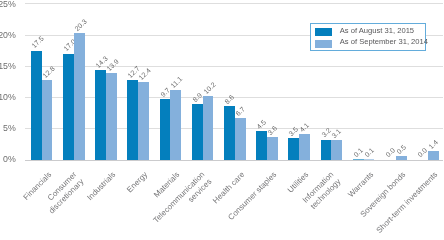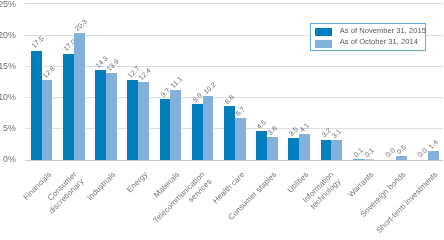--- a/index.html
+++ b/index.html
@@ -127,20 +127,20 @@
       <div class="dlabel" style="left: 421.5px; top: 151.3px;">0.0</div>
       <div class="bar" style="left: 428px; width: 11px; top: 150.786px; bottom: 74.5px; background: rgb(132, 176, 220);"></div>
       <div class="dlabel" style="left: 432.5px; top: 142.586px;">1.4</div>
       <div class="xlabel" style="left: 312.95px;">
         <div class="xlabel-line">Short-term investments</div>
       </div>
     </div>
   <div id="legend">
     <div class="lgrow">
       <div class="lgsw" id="lgsw0" style="top: 4.1px; background: rgb(4, 127, 189);"></div>
-      <div class="lgtx" id="lgtx0" style="top:3.6px">As of November 31, 2015</div>
+      <div class="lgtx" id="lgtx0" style="top:3.6px">As of August 31, 2015</div>
     </div>
     <div class="lgrow">
       <div class="lgsw" id="lgsw1" style="top: 16.1px; background: rgb(132, 176, 220);"></div>
-      <div class="lgtx" id="lgtx1" style="top:14.9px">As of October 31, 2014</div>
+      <div class="lgtx" id="lgtx1" style="top:14.9px">As of September 31, 2014</div>
     </div>
   </div>
 </div>
 
 </body></html>

